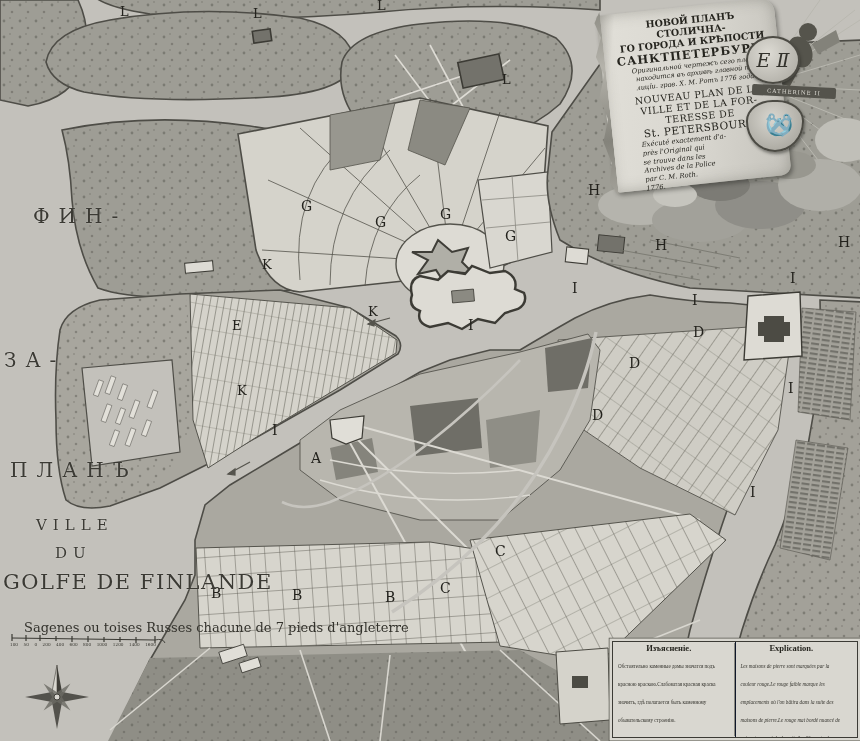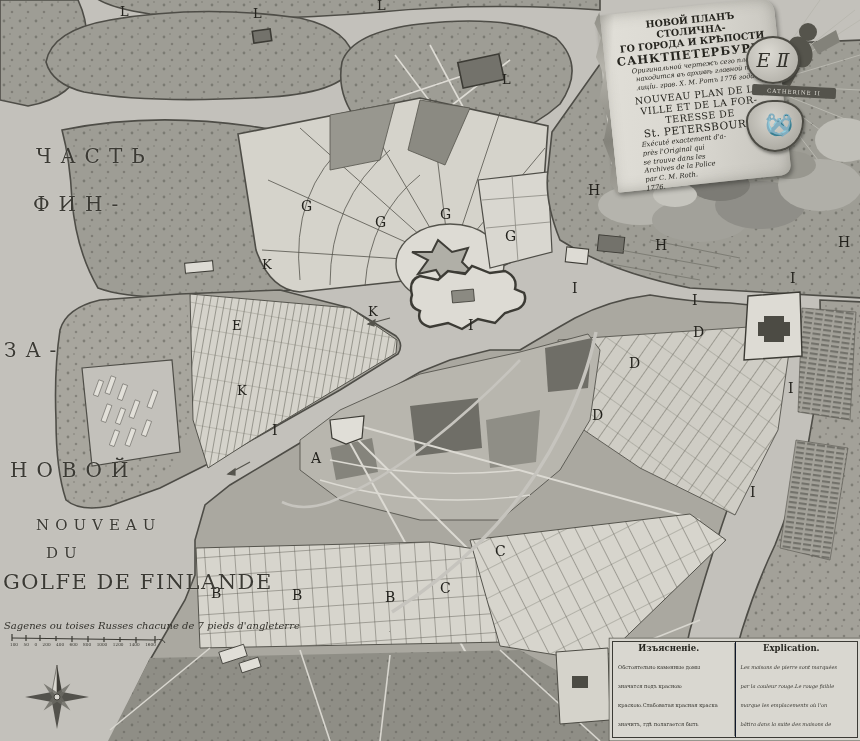--- a/index.html
+++ b/index.html
@@ -41,28 +41,28 @@
       font-size:5.5px;letter-spacing:1px;display:flex;align-items:center;justify-content:center;
       transform:rotate(3deg);border-radius:2px;}
   .arms{position:absolute;left:746px;top:100px;width:54px;height:48px;
       background:radial-gradient(circle at 45% 35%,#d9d7d0,#9d9b93);
       border:2px solid #4c4b44;border-radius:46% 46% 50% 50%/40% 40% 58% 58%;
       box-shadow:1px 2px 3px rgba(40,40,36,.5);overflow:hidden;}
   .arms span{position:absolute;left:16px;top:8px;font-size:24px;color:#3c3b35;}
   .arms span:nth-child(2){transform:rotate(48deg);}
   .arms span:nth-child(1){transform:rotate(-48deg);}
   
-  .scalebar-label{position:absolute;left:4px;top:620px;font-size:10px;font-style:italic;color:#33322c;}
+  .scalebar-label{position:absolute;left:24px;top:620px;font-size:13px;color:#33322c;}
   .scalebar-ticks{position:absolute;left:10px;top:642px;width:146px;display:flex;
       justify-content:space-between;font-size:4.2px;color:#3a3933;}
   
   .legend-box{position:absolute;left:612px;top:641px;width:246px;height:97px;box-sizing:border-box;
       background:#d9d7d0;border:1.5px solid #3c3b35;box-shadow:0 0 0 2.5px #d9d7d0, 0 0 0 3.25px #55544d;
       display:flex;}
-  .legend-col{flex:1;padding:2px 15px 2px 5px;box-sizing:border-box;overflow:hidden;}
+  .legend-col{flex:1;padding:2px 15px 2px 5px;box-sizing:border-box;overflow:hidden;font-family:Liberation Serif, serif;}
   .legend-col + .legend-col{border-left:1px solid #0f172a;box-shadow:-2px 0 0 -1px #8a8981;}
   .legend-header{text-align:center;font-size:8.5px;font-weight:bold;color:#26251f;line-height:1.1;margin-bottom:1px;}
   .legend-line{font-size:5.1px;line-height:1.22;color:#33322c;text-align:justify;}
   .legend-col.fr .legend-line{font-style:italic;}
   
   text.map-letter{font-family:"DejaVu Serif",serif;fill:#23221d;}
 </style>
 </head>
 <body>
 
@@ -355,26 +355,25 @@
         <text x="292" y="600" font-size="14" class="map-letter">B</text>
         <text x="385" y="602" font-size="14" class="map-letter">B</text>
         <text x="440" y="593" font-size="14" class="map-letter">C</text>
         <text x="495" y="556" font-size="14" class="map-letter">C</text>
         <text x="693" y="337" font-size="14" class="map-letter">D</text>
         <text x="629" y="368" font-size="14" class="map-letter">D</text>
         <text x="592" y="420" font-size="14" class="map-letter">D</text>
       </g>
 </svg>
 
-<div class="sea-label sl-rus" style="left:36px;top:144px"><span>ЧАСТЬ</span></div>
-<div class="sea-label sl-rus" style="left:33px;top:192px"><span>ФИН-</span></div>
-<div class="sea-label sl-rus" style="left:4px;top:338px"><span>ЗА-</span></div>
-<div class="sea-label sl-rus" style="left:10px;top:458px"><span>НОВОЙ</span></div>
-<div class="sea-label sl-fr1" style="left:36px;top:516px"><span>NOUVEAU</span></div>
-<div class="sea-label sl-fr1" style="left:46px;top:544px"><span>DU</span></div>
+<div class="sea-label sl-rus" style="left:33px;top:204px"><span>ФИН-</span></div>
+<div class="sea-label sl-rus" style="left:4px;top:348px"><span>ЗА-</span></div>
+<div class="sea-label sl-rus" style="left:10px;top:458px"><span>ПЛАНЪ</span></div>
+<div class="sea-label sl-fr1" style="left:36px;top:516px"><span>VILLE</span></div>
+<div class="sea-label sl-fr1" style="left:55px;top:544px"><span>DU</span></div>
 <div class="sea-label sl-fr2" style="left:3px;top:570px;font-size:21px"><span>GOLFE DE FINLANDE</span></div>
 
 <div class="cartouche-banner">
   <div class="ct-rus">
         <span class="ct-line">НОВОЙ ПЛАНЪ СТОЛИЧНА-</span>
         <span class="ct-line">ГО ГОРОДА И КРѢПОСТИ</span>
         <span class="ct-line">САНКТПЕТЕРБУРГА</span>
         <span class="ct-line">Оригинальной чертежъ сего плана</span>
         <span class="ct-line">находится въ архивѣ главной по-</span>
         <span class="ct-line">лицїи. грав. Х. М. Ротъ 1776 года.</span>

